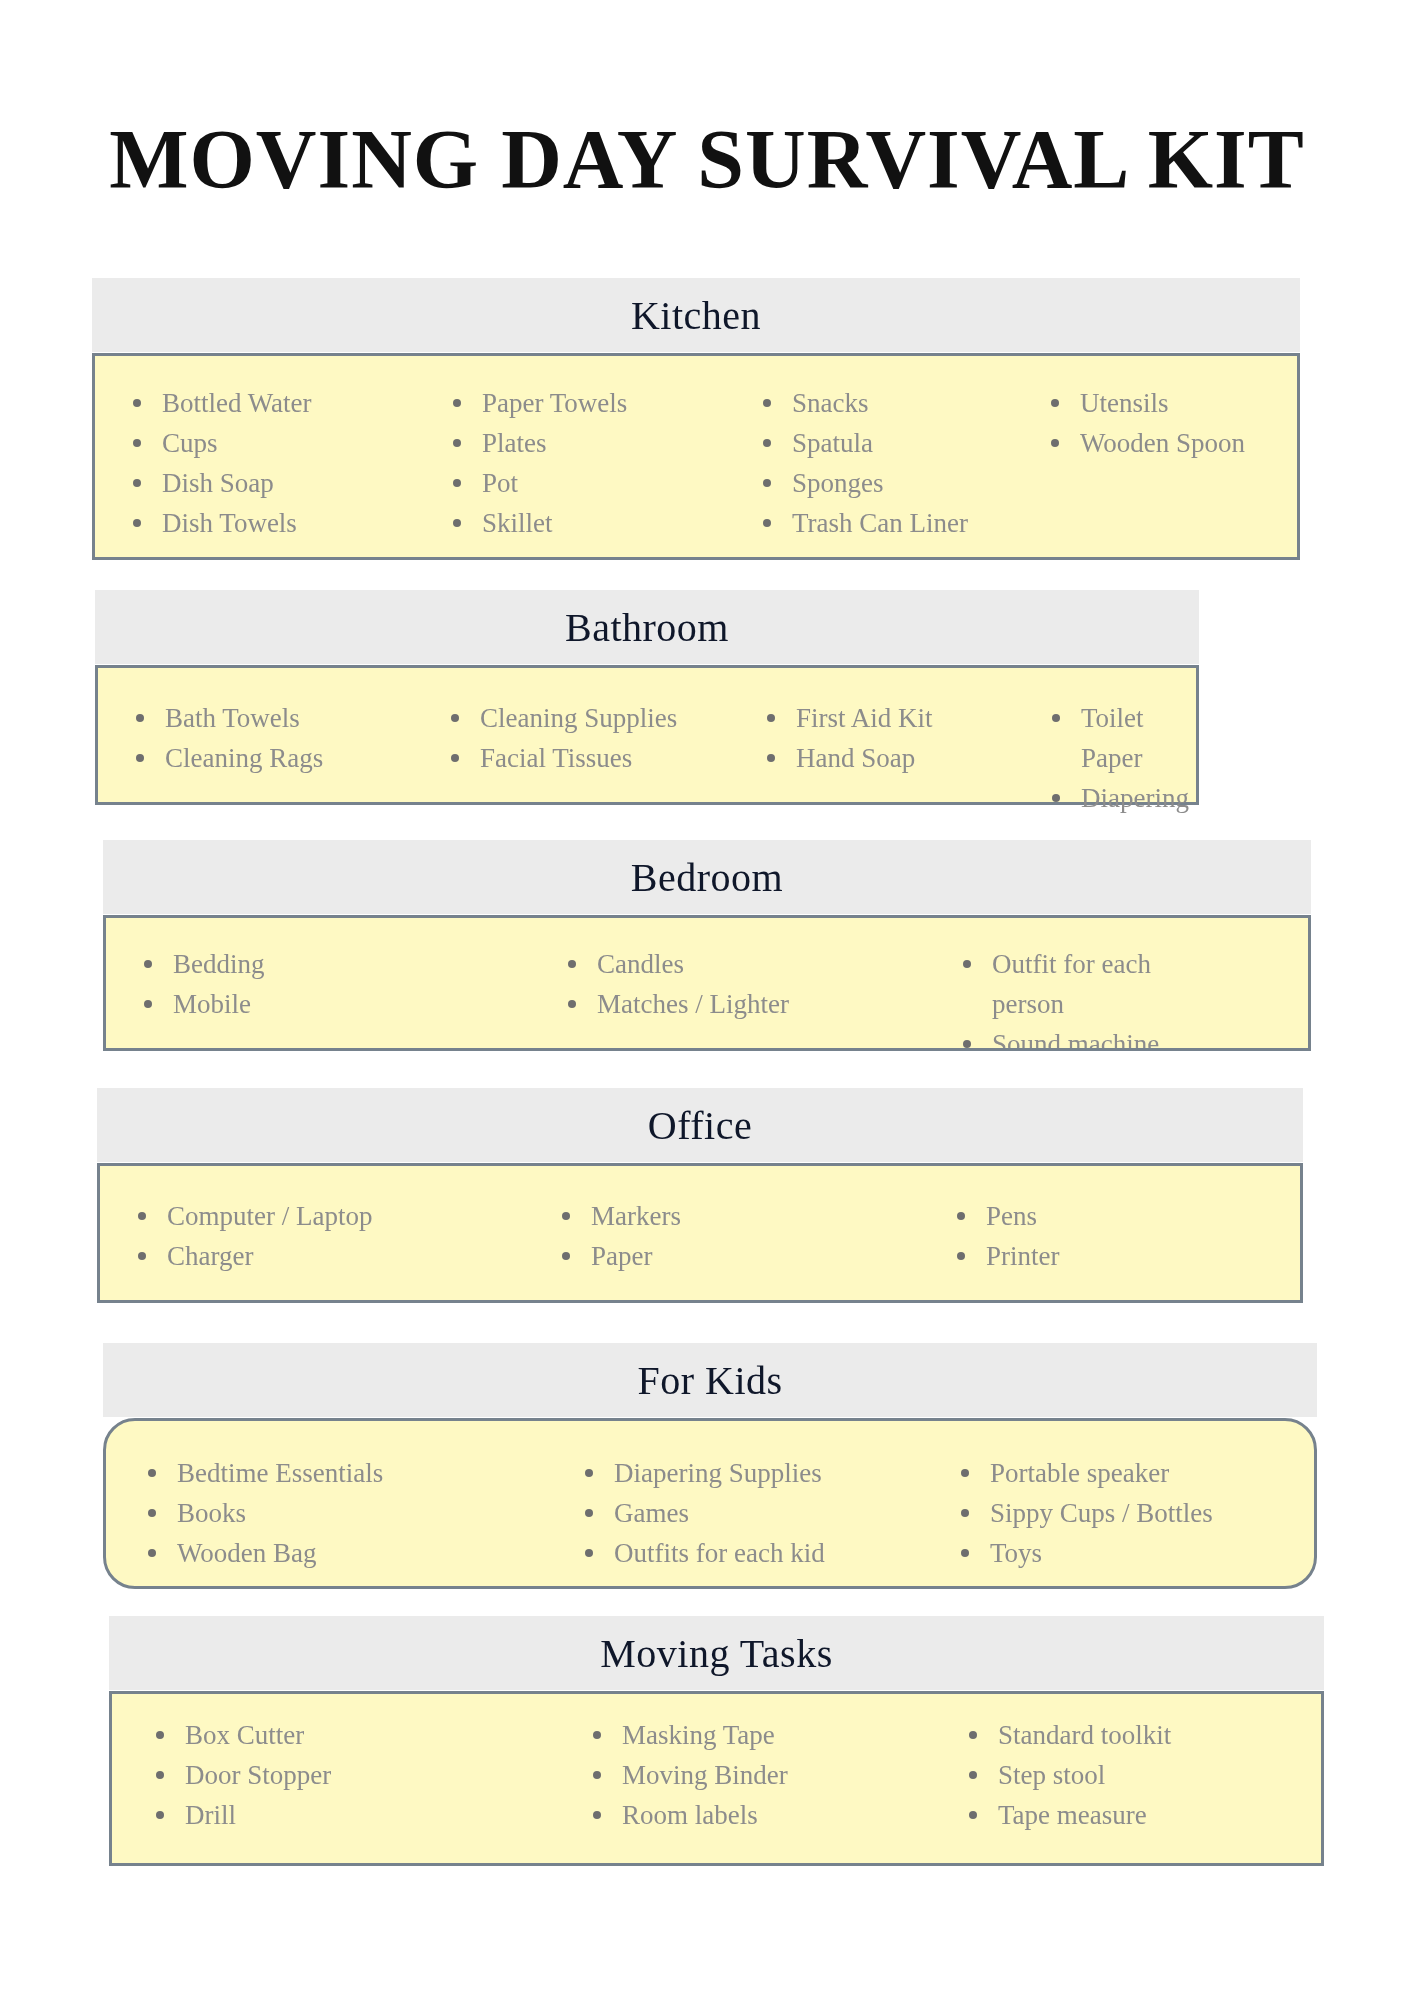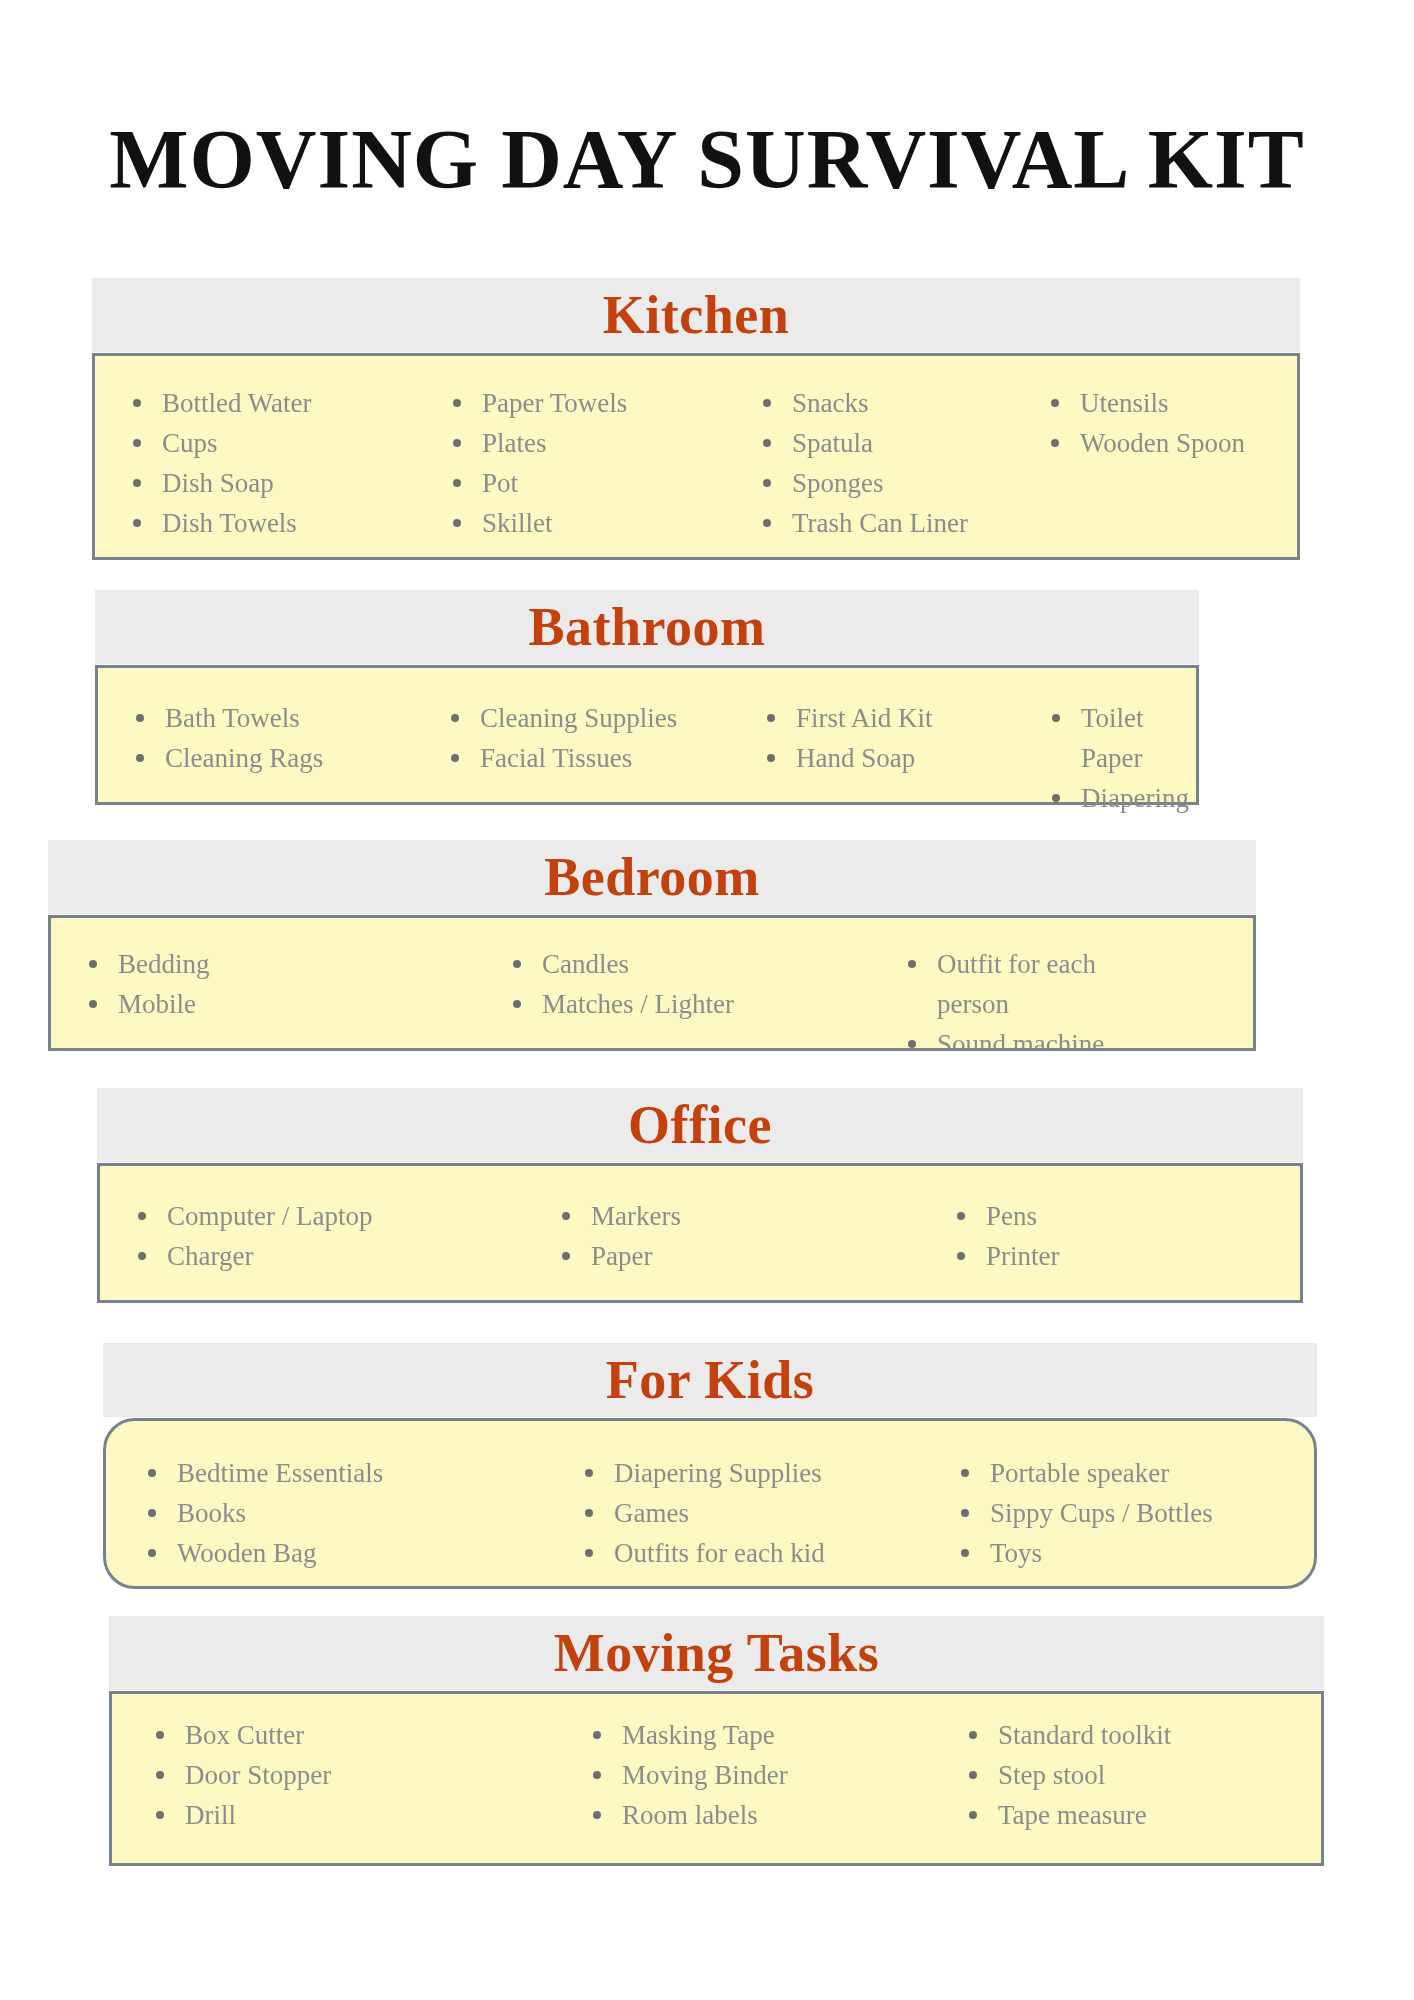--- a/index.html
+++ b/index.html
@@ -12,30 +12,30 @@
     text-align:center;
     font-size:84px;line-height:1;
     font-weight:700;
     letter-spacing:1px;
     color:#111111;
   }
   .sections{margin-top:76px;}
   .sec{box-sizing:border-box;}
   .s0{margin:0 0 30px 92px;width:1208px;}
   .s1{margin:5px 0 35px 95px;width:1104px;}
-  .s2{margin:0 0 37px 48px;width:1208px;}
+  .s2{margin:0 0 37px 103px;width:1208px;}
   .s3{margin:0 0 40px 97px;width:1206px;}
   .s4{margin:0 0 27px 103px;width:1214px;}
   .s5{margin:0 0 0 109px;width:1215px;}
   .sec-bar{
     height:74px;background:#ebebeb;
     display:flex;align-items:center;justify-content:center;
   }
   .sec-bar span{
-    font-size:54px;font-weight:700;color:#c2410c;letter-spacing:0.5px;
+    font-size:40px;font-weight:400;color:#0f172a;letter-spacing:0.5px;
   }
   .sec-box{
     margin-top:1px;
     border:3px solid #76828d;
     background:#fef9c3;
     box-sizing:border-box;
     display:grid;
   }
   .s0 .sec-box{grid-template-columns:320px 310px 288px 1fr;height:207px;padding:27px 0 0 36px;}
   .s1 .sec-box{grid-template-columns:315px 316px 285px 1fr;height:140px;padding:30px 0 0 36px;}

